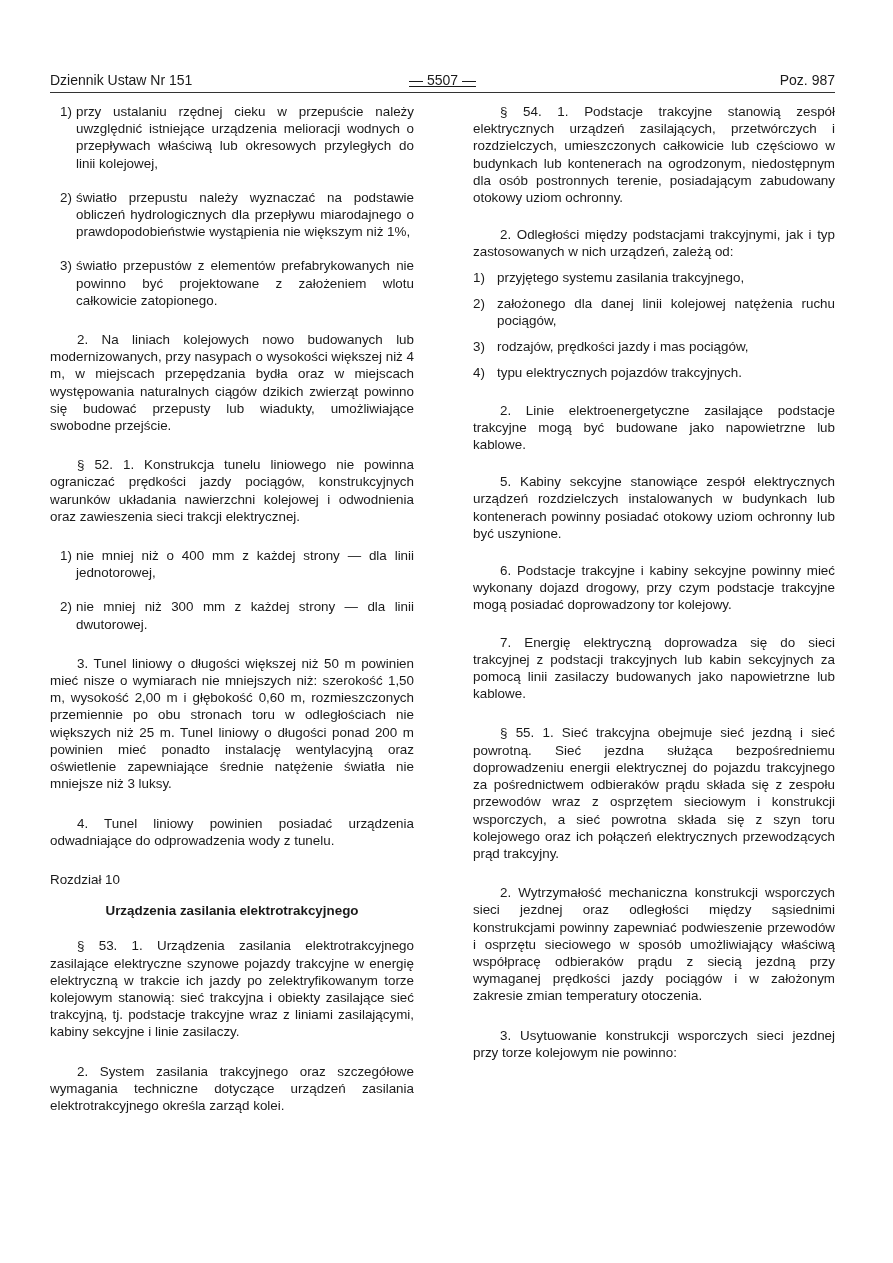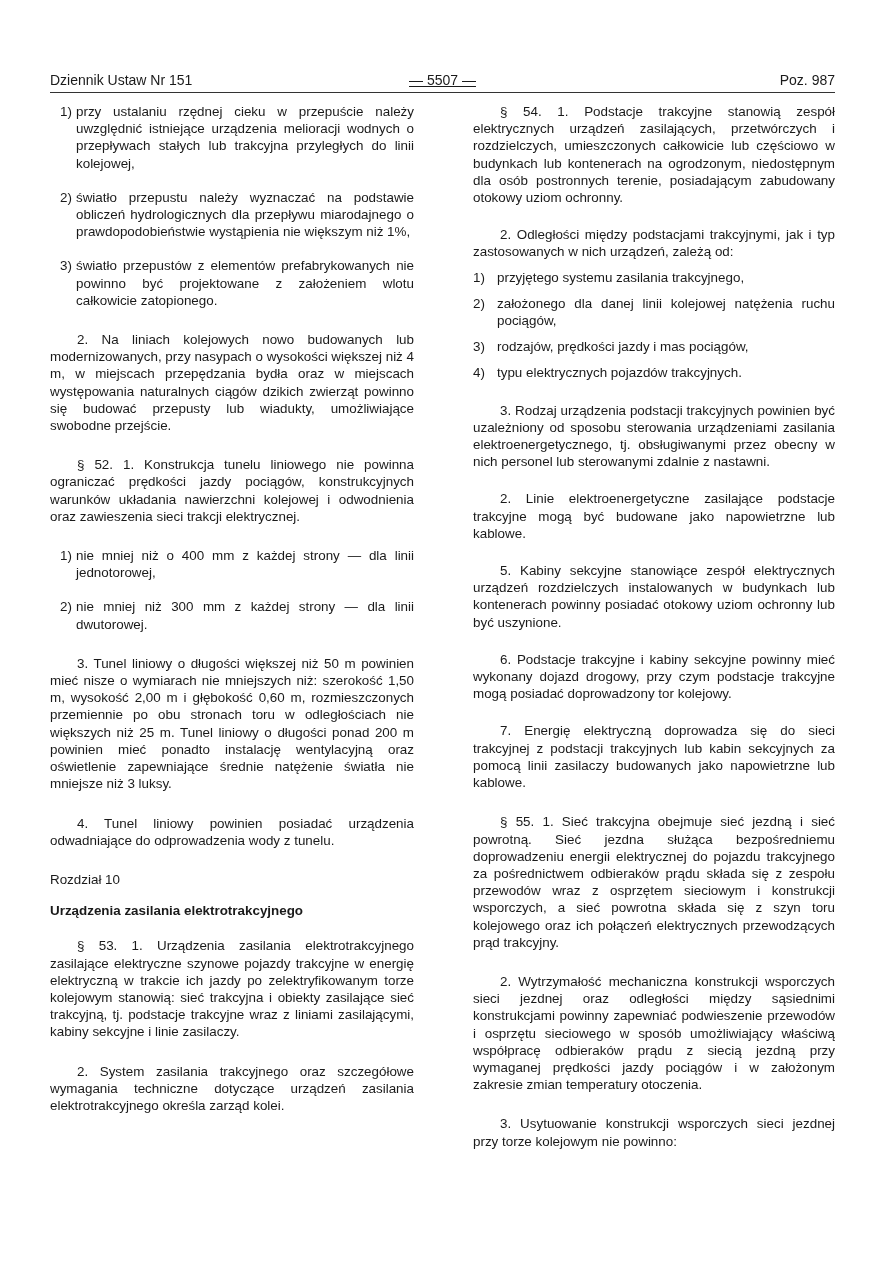--- a/index.html
+++ b/index.html
@@ -27,35 +27,35 @@
   .para { text-indent: 27px; margin-bottom: 17px; }
   .item {
     position: relative; padding-left: 26px; margin-bottom: 17px; text-align: justify;
   }
   .item.tight { margin-bottom: 9px; }
   .item .num { position: absolute; left: 10px; top: 0; }
   .col.right .item { padding-left: 24px; }
   .col.right .item .num { left: 0; }
   .para.lead { margin-bottom: 8px; }
   .chapter { text-align: left; margin: 18px 0 14px 0; }
-  .chapter-title { text-align: left; font-weight: bold; margin-bottom: 18px; }
+  .chapter-title { text-align: center; font-weight: bold; margin-bottom: 18px; }
 </style>
 </head>
 <body>
 
 <div class="header">
   <span class="left">Dziennik Ustaw Nr 151</span>
   <span class="center">— 5507 —</span>
   <span class="right">Poz. 987</span>
 </div>
 
 <div class="col left">
   <div class="item">
     <span class="num">1)</span>
-    <span>przy ustalaniu rzędnej cieku w przepuście należy uwzględnić istniejące urządzenia melioracji wodnych o przepływach stałych lub trakcyjna przyległych do linii kolejowej,</span>
+    <span>przy ustalaniu rzędnej cieku w przepuście należy uwzględnić istniejące urządzenia melioracji wodnych o przepływach właściwą lub okresowych przyległych do linii kolejowej,</span>
   </div>
   <div class="item">
     <span class="num">2)</span>
     <span>światło przepustu należy wyznaczać na podstawie obliczeń hydrologicznych dla przepływu miarodajnego o prawdopodobieństwie wystąpienia nie większym niż 1%,</span>
   </div>
   <div class="item" style="margin-bottom:22px">
     <span class="num">3)</span>
     <span>światło przepustów z elementów prefabrykowanych nie powinno być projektowane z założeniem wlotu całkowicie zatopionego.</span>
   </div>
 
@@ -95,21 +95,20 @@
   </div>
   <div class="item tight">
     <span class="num">3)</span>
     <span>rodzajów, prędkości jazdy i mas pociągów,</span>
   </div>
   <div class="item" style="margin-bottom:20px">
     <span class="num">4)</span>
     <span>typu elektrycznych pojazdów trakcyjnych.</span>
   </div>
 
-  <p class="para" style="margin-bottom:20px">3. Rodzaj urządzenia podstacji trakcyjnych powinien być uzależniony od sposobu sterowania urządzeniami zasilania elektroenergetycznego, tj. obsługiwanymi przez obecny w nich personel lub sterowanymi zdalnie z nastawni.</p>
   <p class="para" style="margin-bottom:20px">2. Linie elektroenergetyczne zasilające podstacje trakcyjne mogą być budowane jako napowietrzne lub kablowe.</p>
   <p class="para" style="margin-bottom:20px">5. Kabiny sekcyjne stanowiące zespół elektrycznych urządzeń rozdzielczych instalowanych w budynkach lub kontenerach powinny posiadać otokowy uziom ochronny lub być uszynione.</p>
   <p class="para" style="margin-bottom:20px">6. Podstacje trakcyjne i kabiny sekcyjne powinny mieć wykonany dojazd drogowy, przy czym podstacje trakcyjne mogą posiadać doprowadzony tor kolejowy.</p>
   <p class="para" style="margin-bottom:22px">7. Energię elektryczną doprowadza się do sieci trakcyjnej z podstacji trakcyjnych lub kabin sekcyjnych za pomocą linii zasilaczy budowanych jako napowietrzne lub kablowe.</p>
   <p class="para" style="margin-bottom:22px">§ 55. 1. Sieć trakcyjna obejmuje sieć jezdną i sieć powrotną. Sieć jezdna służąca bezpośredniemu doprowadzeniu energii elektrycznej do pojazdu trakcyjnego za pośrednictwem odbieraków prądu składa się z zespołu przewodów wraz z osprzętem sieciowym i konstrukcji wsporczych, a sieć powrotna składa się z szyn toru kolejowego oraz ich połączeń elektrycznych przewodzących prąd trakcyjny.</p>
   <p class="para" style="margin-bottom:22px">2. Wytrzymałość mechaniczna konstrukcji wsporczych sieci jezdnej oraz odległości między sąsiednimi konstrukcjami powinny zapewniać podwieszenie przewodów i osprzętu sieciowego w sposób umożliwiający właściwą współpracę odbieraków prądu z siecią jezdną przy wymaganej prędkości jazdy pociągów i w założonym zakresie zmian temperatury otoczenia.</p>
   <p class="para">3. Usytuowanie konstrukcji wsporczych sieci jezdnej przy torze kolejowym nie powinno:</p>
 </div>
 
 </body></html>

